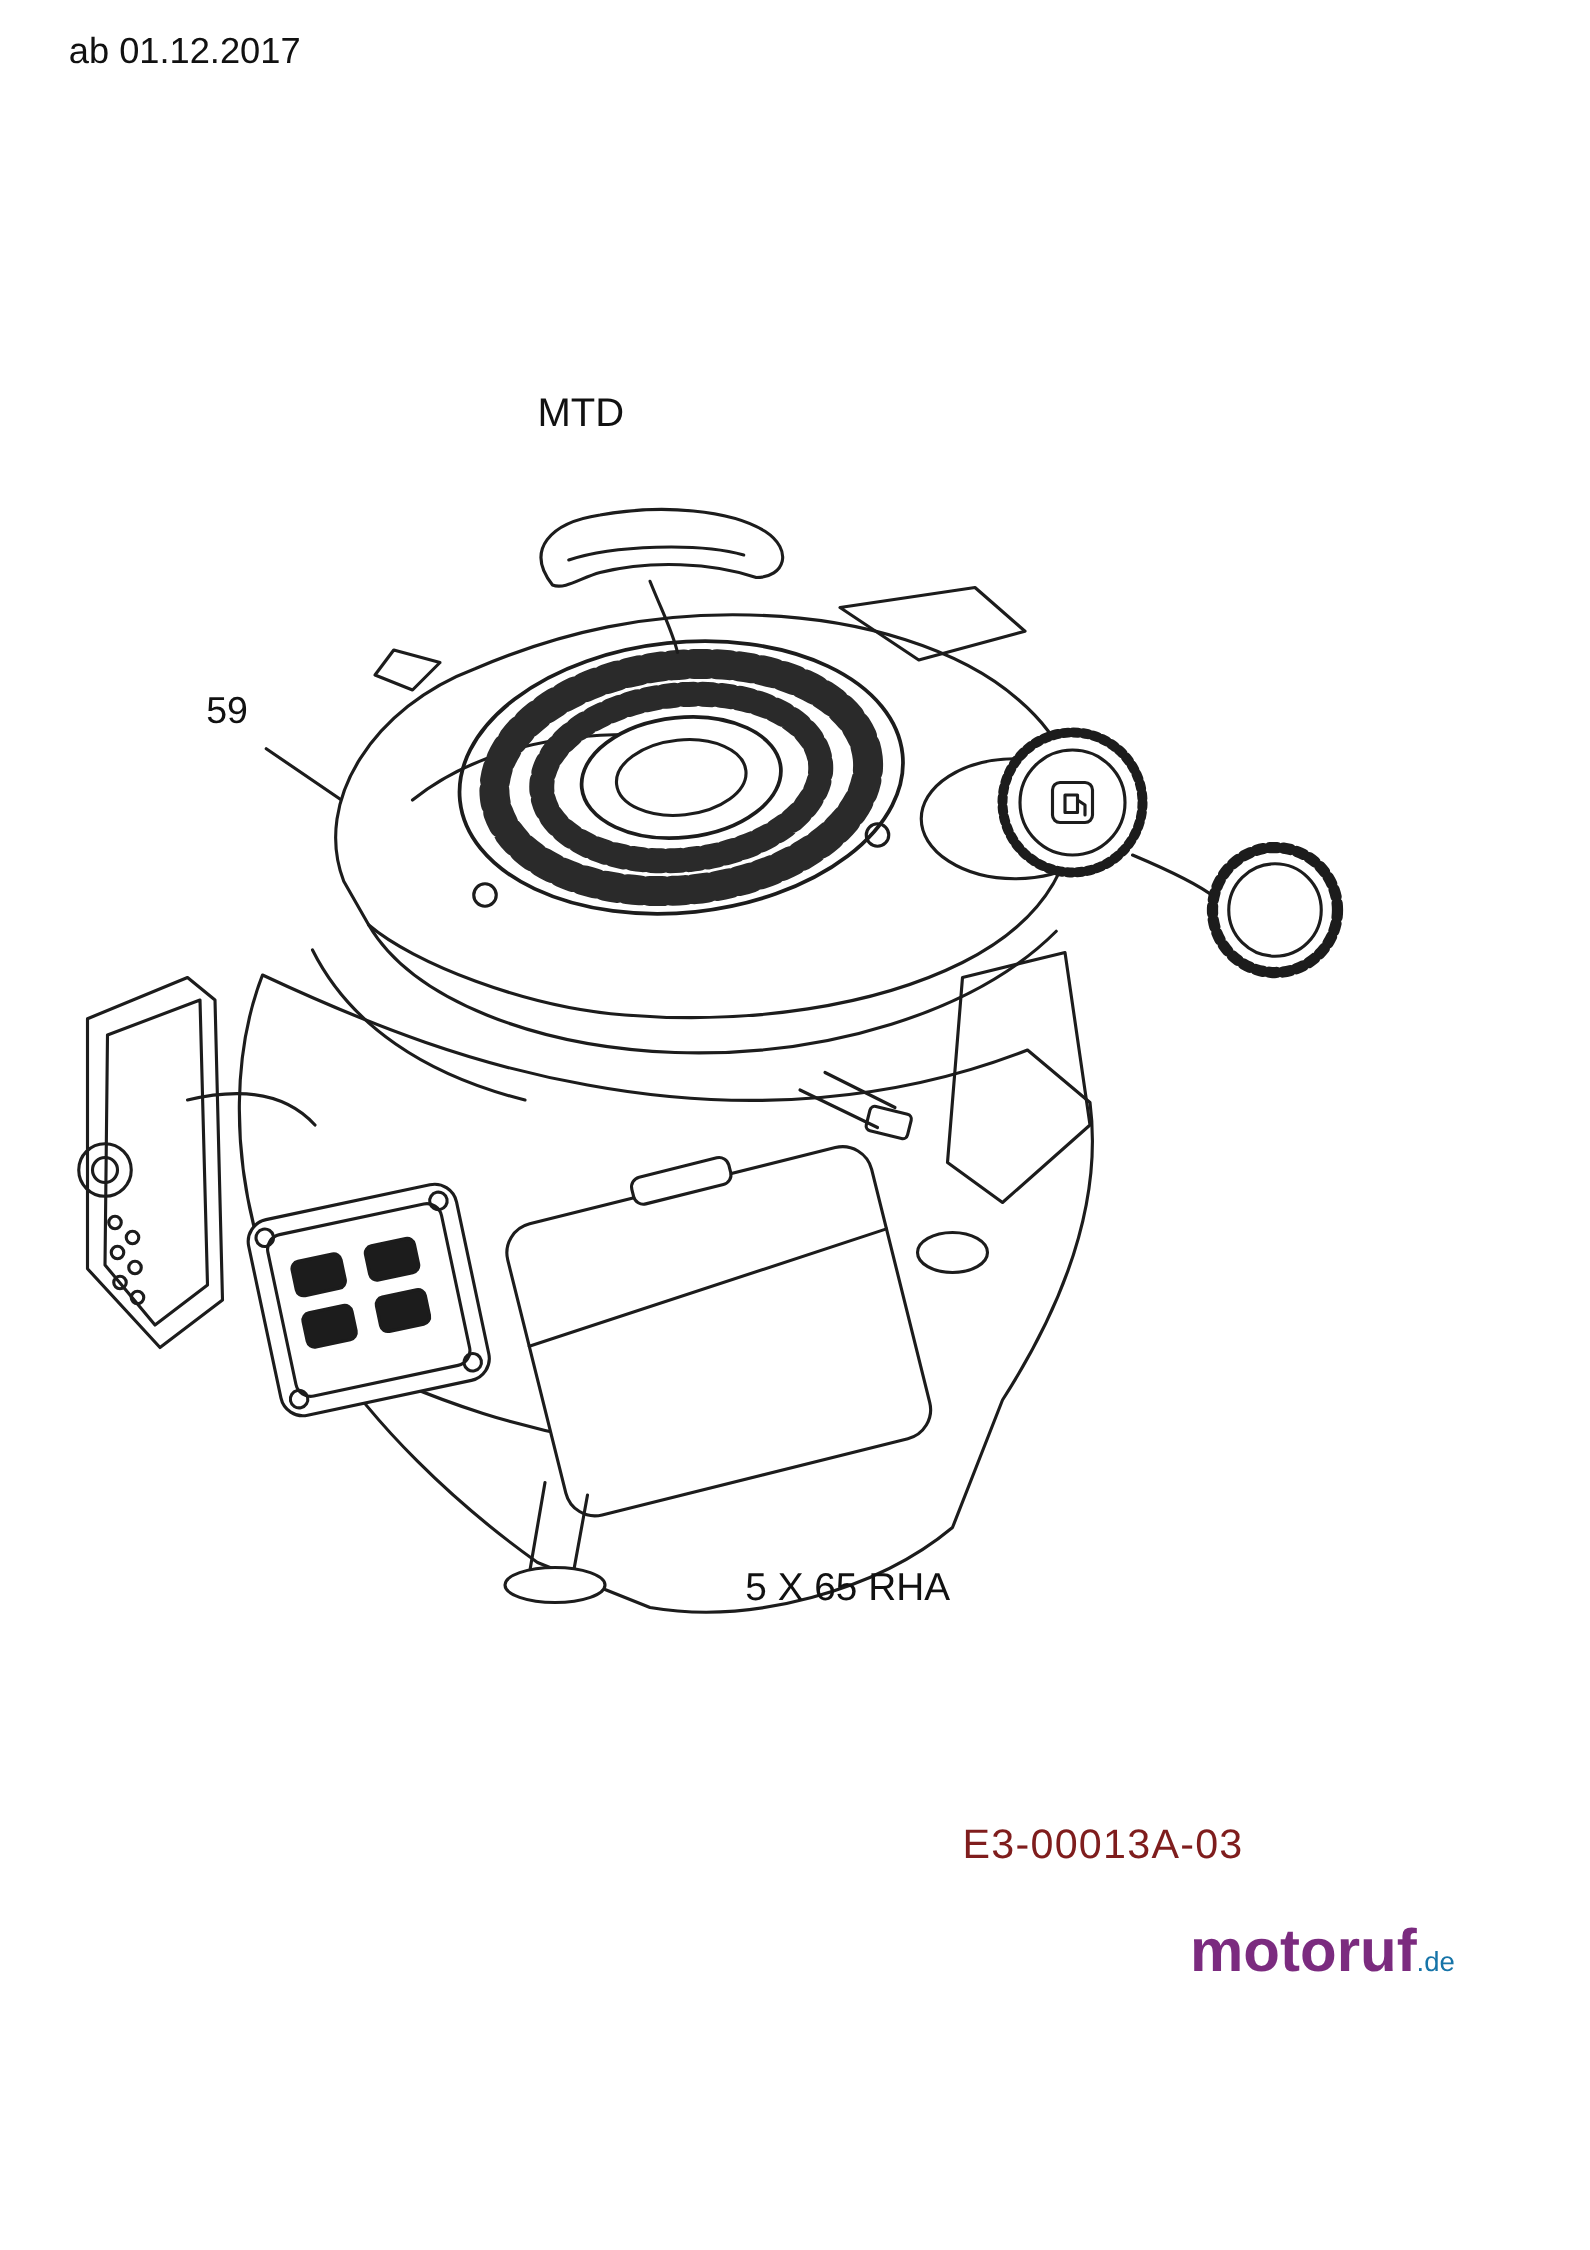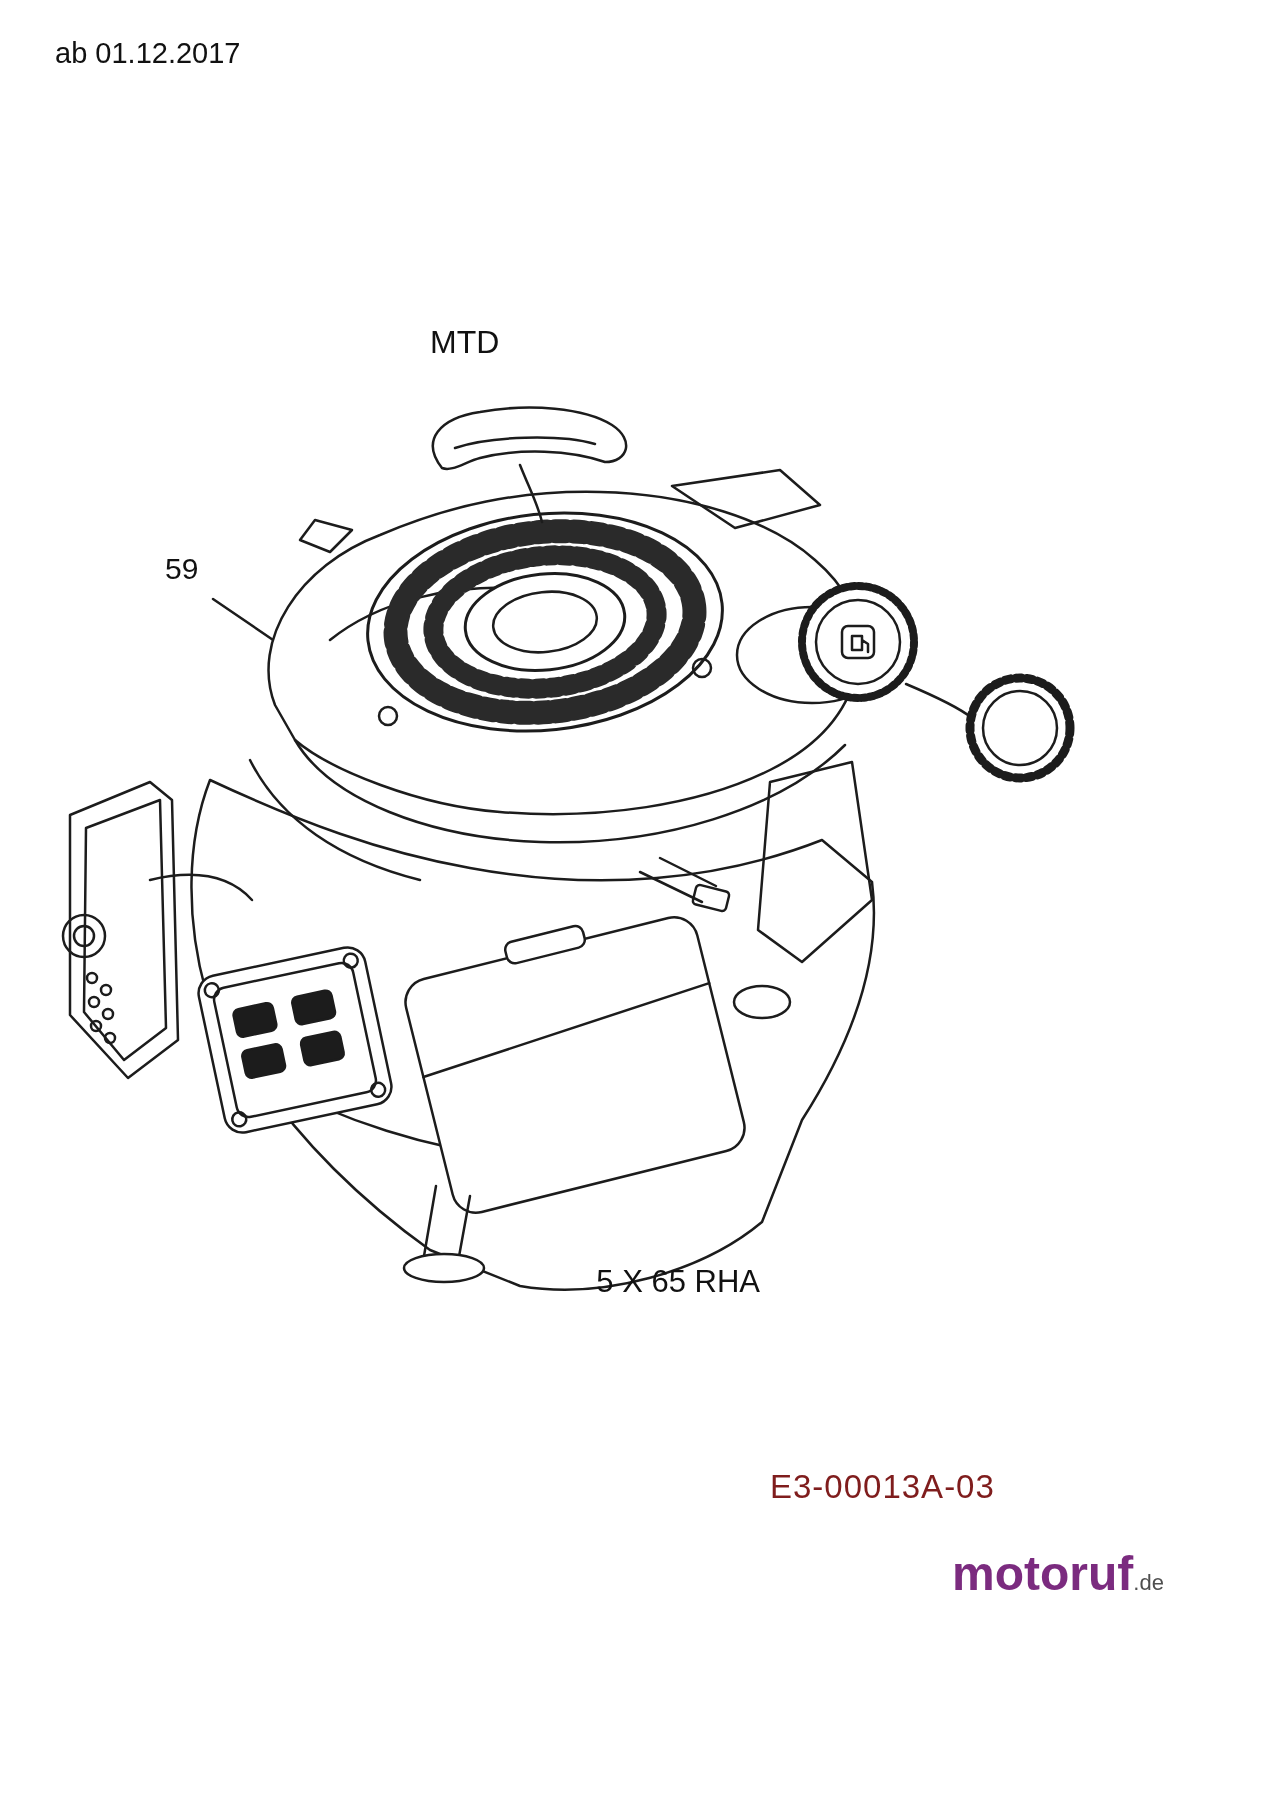--- a/index.html
+++ b/index.html
@@ -4,48 +4,48 @@
 <style>
   html,body{margin:0;padding:0;background:#ffffff;}
   #page{
     position:relative;
     width:1272px;height:1800px;
     background:#ffffff;
     font-family:"Liberation Sans", sans-serif;
     color:#111;
     overflow:hidden;
   }
-  .abs{position:absolute;margin-top:12px;}
+  .abs{position:absolute;}
   #validity{
     left:55px;top:22px;
     font-size:29px;line-height:39px;
   }
   #brand{
     left:430px;top:312px;width:160px;
     text-align:left;font-size:32px;
   }
   #callout-59{
-    left:165px;top:540px;
+    left:165px;top:552px;
     font-size:30px;
   }
   #model{
     left:360px;top:1252px;width:400px;
     text-align:right;font-size:31px;
   }
   #docnum{
     left:770px;top:1456px;
     font-size:33px;letter-spacing:1px;color:#7f1d1d;
   }
   #watermark{
     left:952px;top:1534px;
     font-size:48px;font-weight:bold;
     opacity:0.92;white-space:nowrap;
   }
   #watermark .tld{
-    font-size:22px;font-weight:normal;color:#404040;
+    font-size:22px;font-weight:normal;color:#0369a1;
   }
   svg#engine{position:absolute;left:0;top:0;}
 </style>
 </head>
 <body>
 
 <div id="page">
 
   <div id="validity" class="abs">
     <div>ab 01.12.2017</div>

